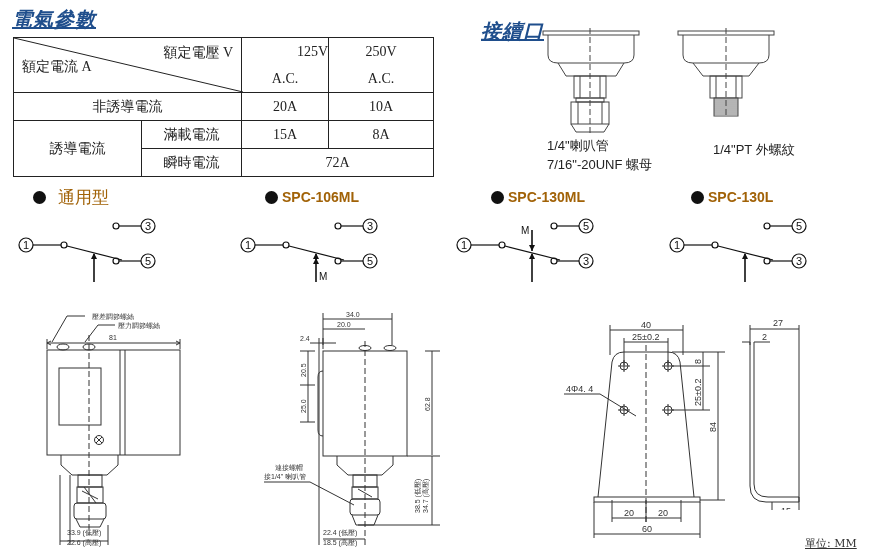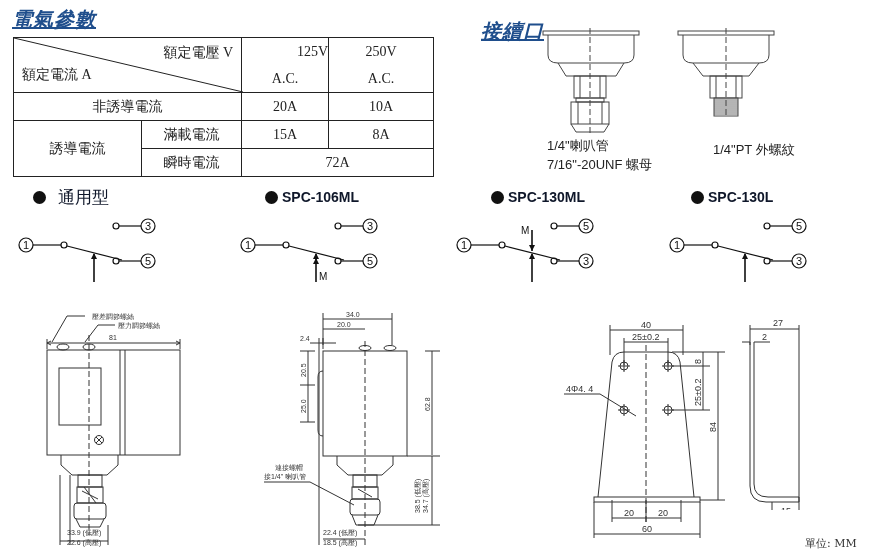--- a/index.html
+++ b/index.html
@@ -4,29 +4,29 @@
 <style>
   html,body{margin:0;padding:0;background:#fff;}
   body{width:877px;height:553px;position:relative;overflow:hidden;font-family:"Liberation Sans","DejaVu Sans",sans-serif;color:#222;}
   .abs{position:absolute;}
   .section-title{font-size:20px;font-weight:bold;font-style:italic;color:#1f4e8c;letter-spacing:1px;text-decoration:underline;}
   table.spec{position:absolute;left:13px;top:37px;width:421px;border-collapse:collapse;font-size:14px;font-family:Liberation Serif, serif;}
   table.spec td{border:1px solid #222;text-align:center;padding:0;height:27px;}
   table.spec td.diag{position:relative;height:54px;}
   .diag svg{position:absolute;left:0;top:0;}
   .diag .tr{position:absolute;right:8px;top:6px;}
-  .diag .bl{position:absolute;left:8px;bottom:8px;}
+  .diag .bl{position:absolute;left:8px;bottom:16px;}
   .lbl{font-size:13px;color:#222;}
-  .model{font-size:14px;font-weight:bold;color:#0f172a;display:flex;align-items:center;gap:4px;}
+  .model{font-size:14px;font-weight:bold;color:#a16207;display:flex;align-items:center;gap:4px;}
   .bullet{display:inline-block;width:13px;height:13px;border-radius:50%;background:#111;}
   .model.cn{font-weight:normal;font-size:17px;font-family:"DejaVu Serif",serif;}
   .model.cn .bullet{margin-right:8px;}
   svg text{font-family:"Liberation Sans",sans-serif;}
   .dim{font-size:7px;fill:#333;}
-  .unit{font-size:11px;font-family:"DejaVu Serif",serif;color:#333;}
+  .unit{font-size:11px;font-family:"DejaVu Serif",serif;color:#333;text-decoration:underline;}
 </style>
 </head>
 <body>
 
 <div class="abs section-title" style="left:12px;top:6px;">電氣參數</div>
 
 <table class="spec">
   <tbody>
       <tr>
     <td colspan="2" rowspan="2" class="diag" style="width:229px;">

